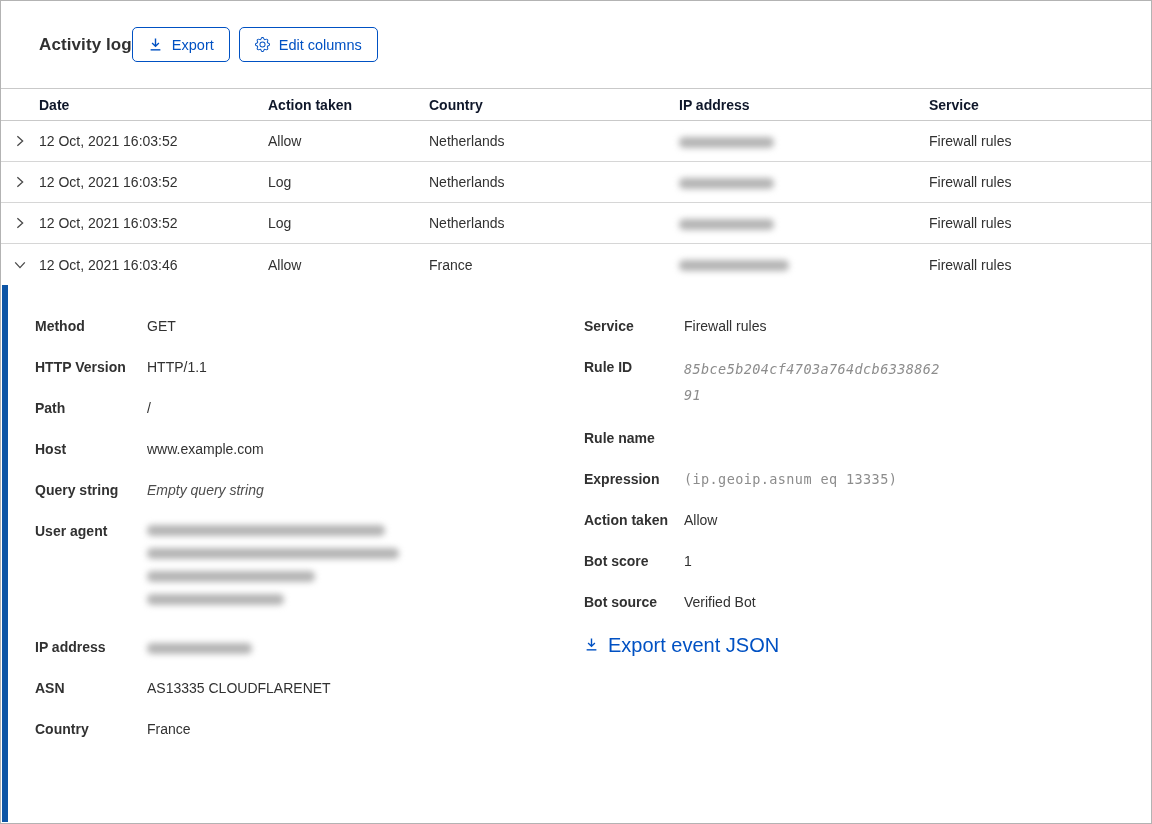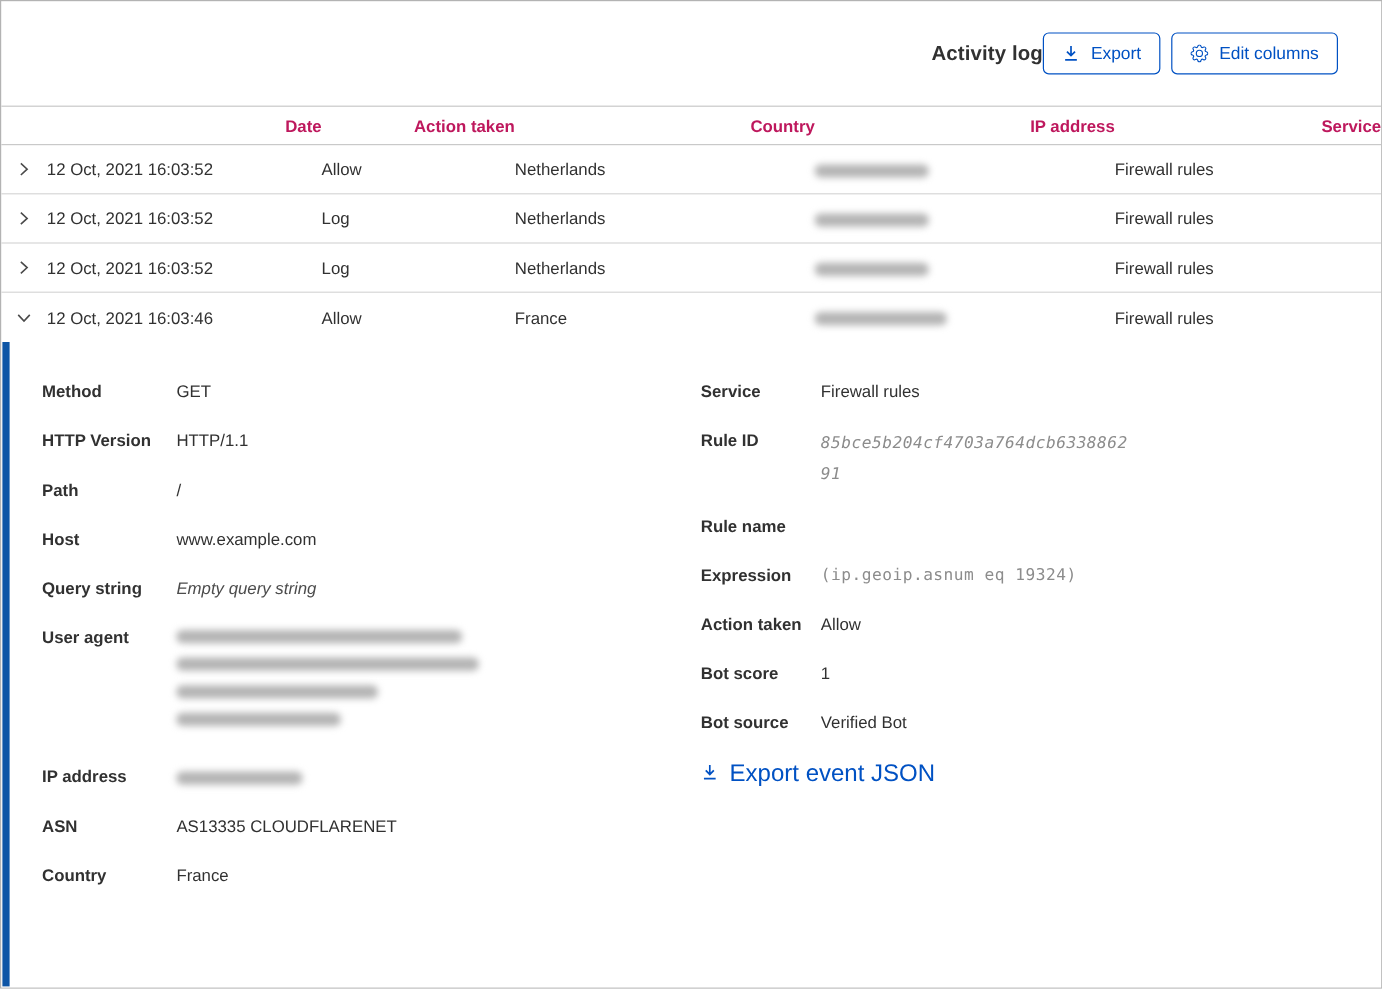--- a/index.html
+++ b/index.html
@@ -10,30 +10,30 @@
     --row-border:#d6d6d6;
     --head-border:#c9c9c9;
     --frame-border:#b3b3b3;
   }
   *{margin:0;padding:0;box-sizing:border-box;}
   html,body{background:#fff;}
   body{font-family:"Liberation Sans", sans-serif; width:1152px; height:824px;}
   .frame{position:relative;width:1152px;height:824px;border:1px solid var(--frame-border);background:#fff;overflow:hidden;}
 
   
-  .topbar{height:87px;display:flex;align-items:center;justify-content:flex-end;padding:0 36px 0 38px;}
+  .topbar{height:87px;display:flex;align-items:center;justify-content:flex-start;padding:0 36px 0 38px;}
   .page-title{font-size:17px;font-weight:700;color:var(--text);letter-spacing:.1px;}
   .actions{display:flex;gap:9px;}
   .btn{display:inline-flex;align-items:center;gap:9px;height:35px;padding:1px 15px;border:1px solid var(--accent);border-radius:5px;background:#fff;color:var(--accent);font-family:"Liberation Sans",sans-serif;font-size:14.5px;cursor:pointer;}
   .btn svg{display:block;}
 
   
   .thead,.trow{display:grid;grid-template-columns:38px 229px 161px 250px 250px 1fr;align-items:center;}
   .thead{height:33px;border-top:1px solid var(--head-border);border-bottom:1px solid var(--head-border);}
-  .th{font-size:14px;font-weight:700;color:#be185d;text-align:right;}
+  .th{font-size:14px;font-weight:700;color:#0f172a;}
   .trow{height:41px;border-bottom:1px solid var(--row-border);cursor:pointer;}
   .trow.expanded{border-bottom:none;}
   .cell{font-size:14px;color:var(--text);}
   .chev{display:flex;align-items:center;justify-content:center;background:none;border:none;cursor:pointer;padding:0;}
 
   
   .blob{display:inline-block;height:11px;border-radius:5px;background:#b4b4b4;filter:blur(3px);vertical-align:middle;}
   .w95{width:95px}.w110{width:110px}.w105{width:105px}
   .ua-blobs .blob{display:block;margin:5px 0 12px;}
   .ua1{width:238px}.ua2{width:252px}.ua3{width:168px}.ua4{width:137px}
@@ -195,21 +195,21 @@
       </div>
       <div class="drow">
         <span class="dlabel">Rule ID</span>
         <span class="dvalue mono wrap">85bce5b204cf4703a764dcb633886291</span>
       </div>
       <div class="drow">
         <span class="dlabel">Rule name</span>
       </div>
       <div class="drow">
         <span class="dlabel">Expression</span>
-        <span class="dvalue mono">(ip.geoip.asnum eq 19324)</span>
+        <span class="dvalue mono">(ip.geoip.asnum eq 13335)</span>
       </div>
       <div class="drow">
         <span class="dlabel">Action taken</span>
         <span class="dvalue">Allow</span>
       </div>
       <div class="drow">
         <span class="dlabel">Bot score</span>
         <span class="dvalue">1</span>
       </div>
       <div class="drow">

